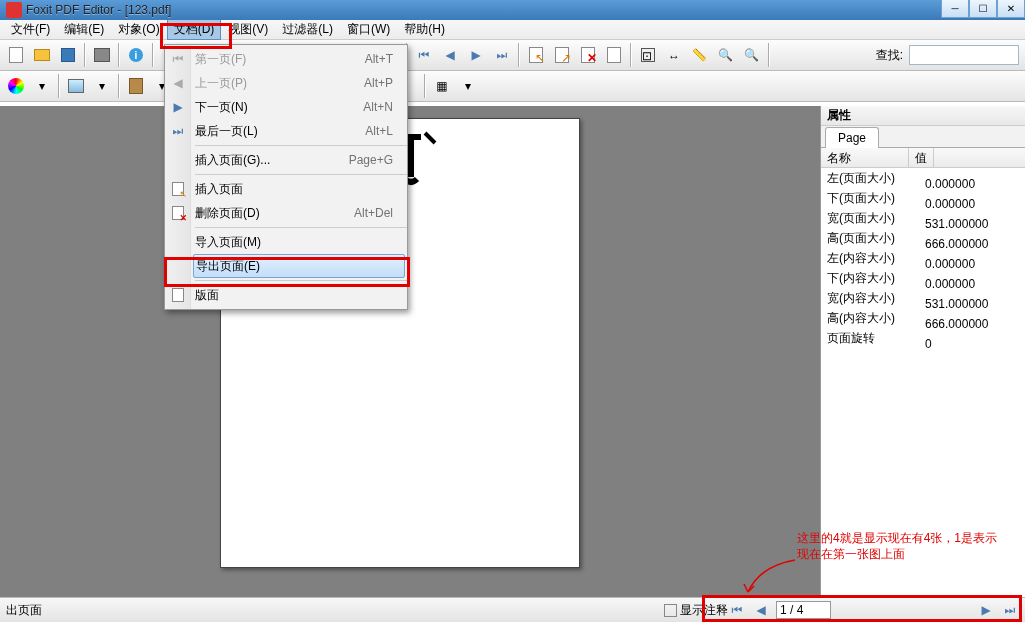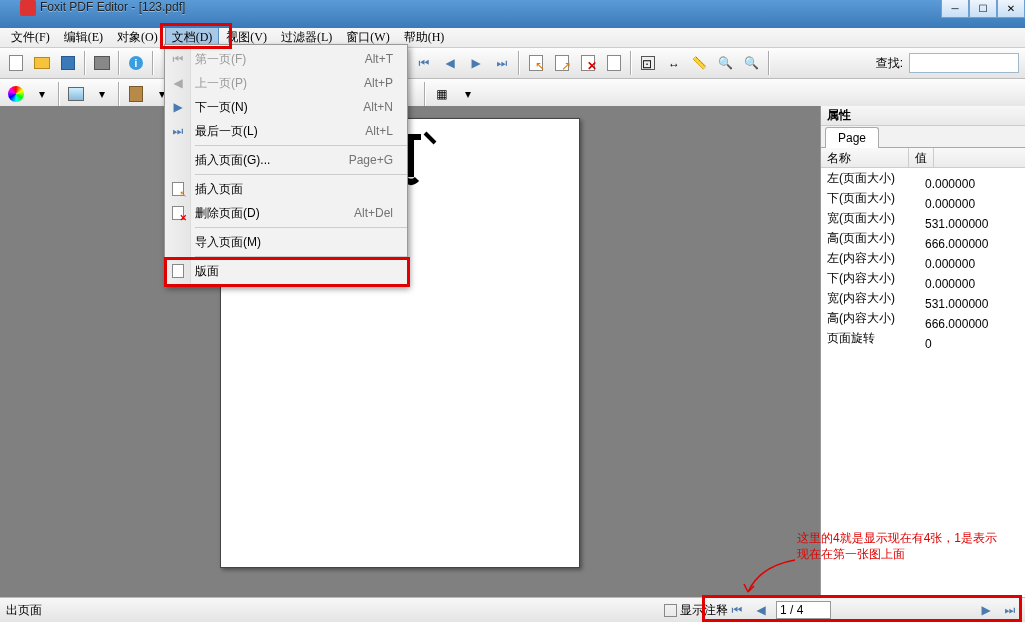--- a/index.html
+++ b/index.html
@@ -1,25 +1,25 @@
 <!DOCTYPE html>
 <html><head>
 <meta charset="utf-8">
 <style>
 * { box-sizing: border-box; margin: 0; padding: 0; font-family: "Microsoft YaHei", SimSun, Arial, sans-serif; font-size: 12px; }
 body { width: 1025px; height: 622px; background: #fff; overflow: hidden; position: relative; }
 
-.titlebar { height: 28px; background: linear-gradient(#5a9bd8, #3a7ab8); display: flex; align-items: flex-start; padding-left: 20px; position: relative; }
+.titlebar { height: 20px; background: linear-gradient(#5a9bd8, #3a7ab8); display: flex; align-items: center; padding-left: 6px; position: relative; }
 .titlebar .icon { width: 16px; height: 16px; background: #d33; border-radius: 2px; display: inline-block; margin-right: 4px; }
 .titlebar .title { color: #222; text-shadow: 0 1px rgba(255,255,255,.4); }
 .winbtns { position: absolute; right: 0; top: 0; display: flex; }
 .winbtn { width: 28px; height: 18px; background: linear-gradient(#eef5fd, #c8dff5); border: 1px solid #6fa0cf; border-top: none; display: flex; align-items: center; justify-content: center; font-size: 10px; }
 
 .menubar { height: 20px; background: linear-gradient(#f7f7f7, #ececec); display: flex; align-items: center; padding-left: 4px; border-bottom: 1px solid #ccc; }
-.menuitem { padding: 2px 7px; cursor: default; font-family: Liberation Serif, serif; }
+.menuitem { padding: 2px 7px; cursor: default; }
 .menuitem.active { background: #a8c8e8; border: 1px solid #5a8fc0; padding: 1px 6px; }
 
 .toolbar1 { height: 31px; background: linear-gradient(#fdfdfd, #e4e4e4); border-bottom: 1px solid #bbb; display: flex; align-items: center; padding-left: 4px; gap: 2px; }
 .toolbar2 { height: 31px; background: linear-gradient(#fdfdfd, #e4e4e4); border-bottom: 1px solid #bbb; display: flex; align-items: center; padding-left: 4px; gap: 2px; }
 .tbtn { width: 24px; height: 24px; border: 1px solid transparent; display: flex; align-items: center; justify-content: center; }
 .sep { width: 2px; height: 24px; border-left: 1px solid #aaa; border-right: 1px solid #fff; margin: 0 2px; }
 .search-label { margin-left: auto; margin-right: 4px; }
 .search-input { width: 110px; height: 20px; border: 1px solid #9eb8cc; margin-right: 6px; padding: 0 3px; }
 
 .workspace { position: absolute; top: 106px; left: 0; right: 0; bottom: 25px; background: #808080; display: flex; }
@@ -238,20 +238,23 @@
               <span style="position:absolute;color:#d00;right:-4px;bottom:-4px;font-size:9px;font-weight:bold;">✕</span>
             </span>
           </span>
         <span class="label">删除页面(D)</span>
         <span class="shortcut">Alt+Del</span>
       </div>
       <div class="dd-sep"></div>
       <div class="dd-row">
         <span class="label">导入页面(M)</span>
       </div>
+      <div class="dd-row highlight">
+        <span class="label">导出页面(E)</span>
+      </div>
       <div class="dd-sep"></div>
       <div class="dd-row">
         <span class="icon">
             <span style="width:12px;height:14px;border:1px solid #888;background:#fff;display:inline-block;"></span>
           </span>
         <span class="label">版面</span>
       </div>
     </div>
   </div>
 </div>

